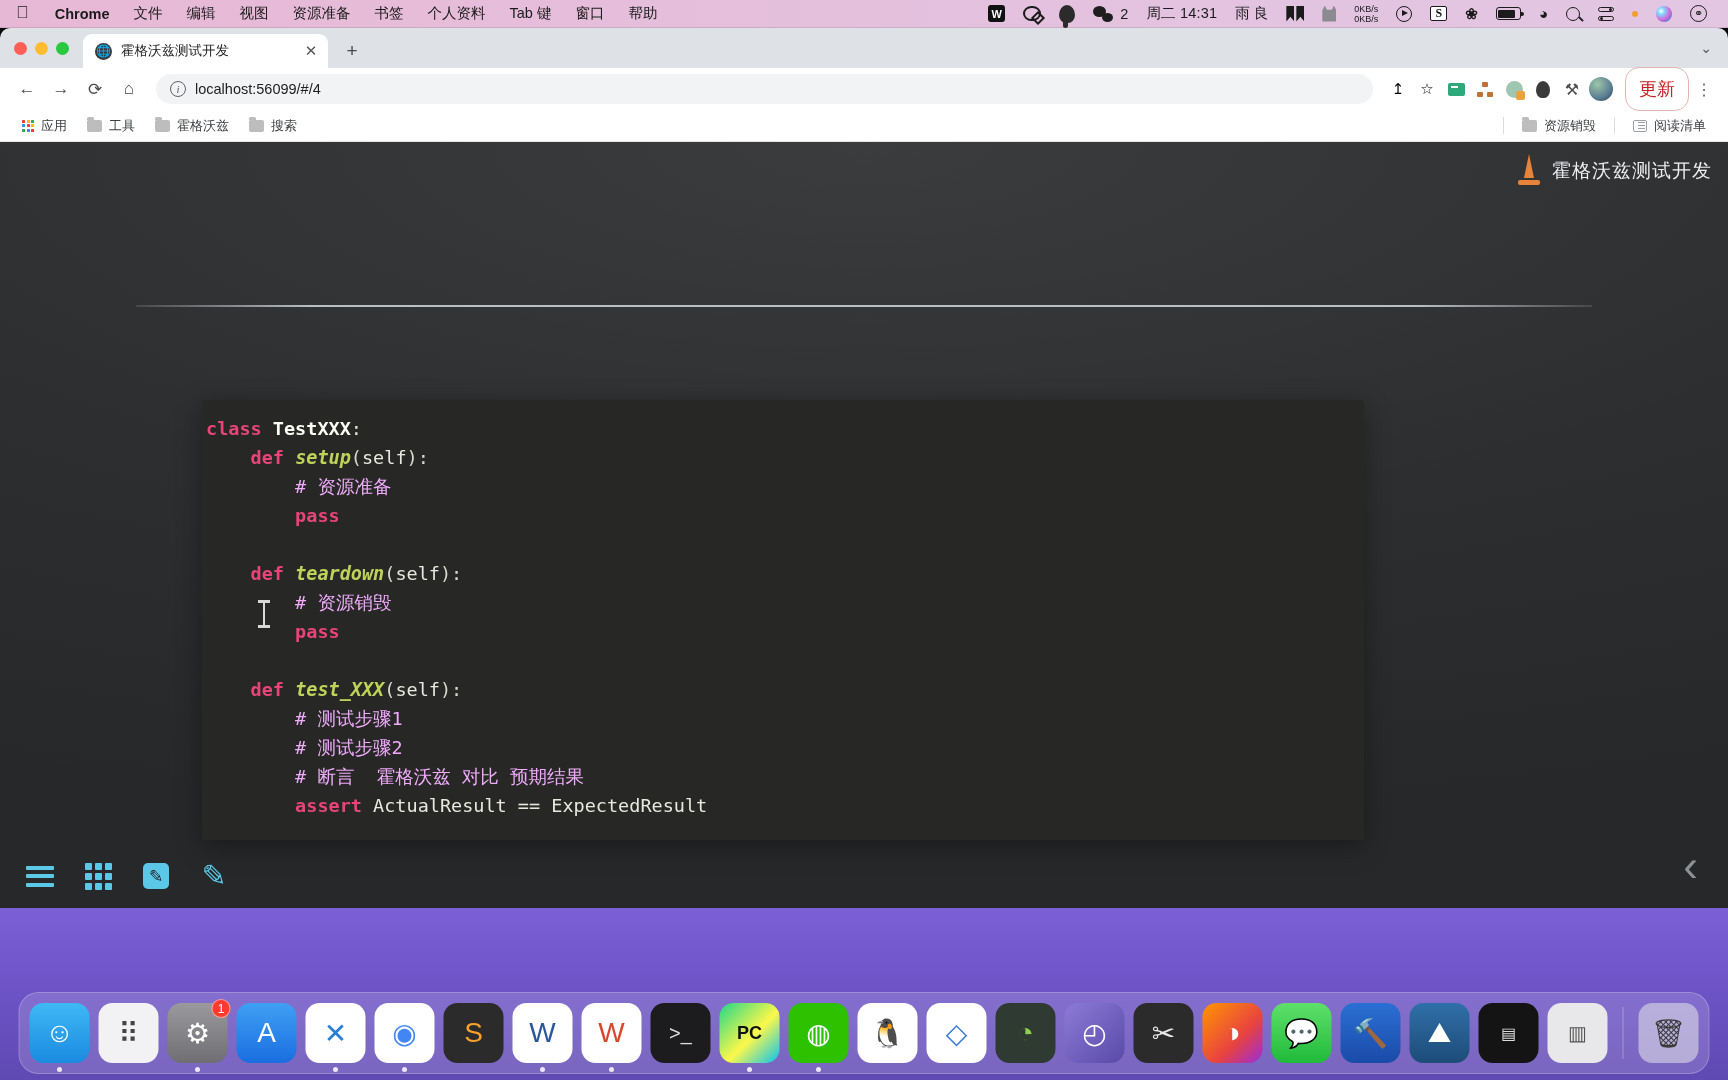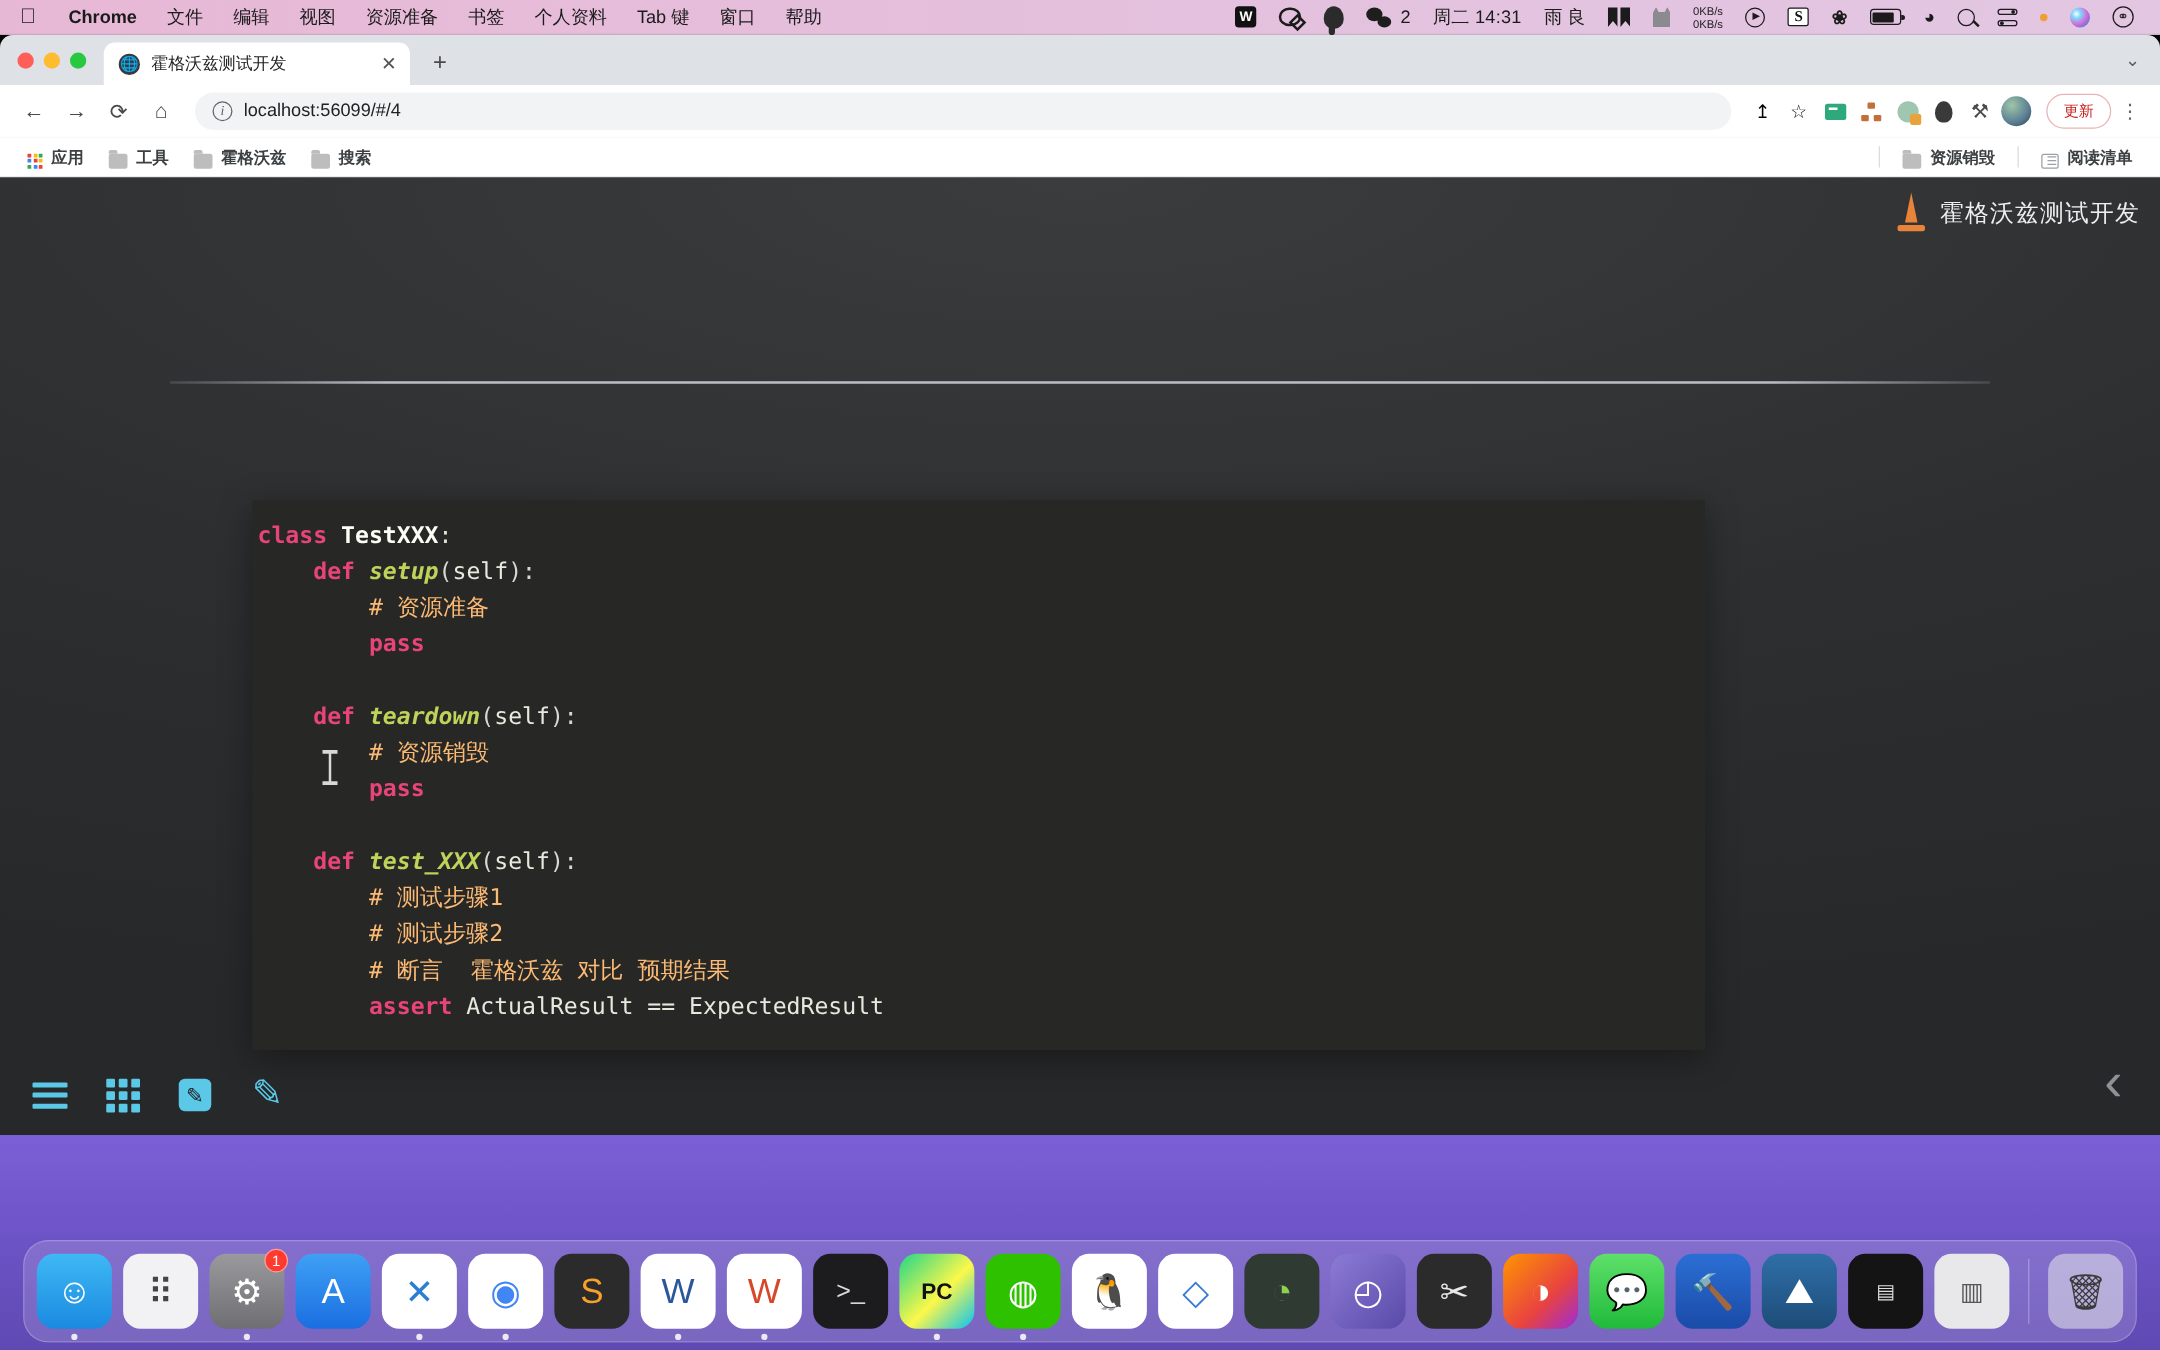--- a/index.html
+++ b/index.html
@@ -114,28 +114,28 @@
   .ext-green:after{content:"";position:absolute;left:3px;top:3px;width:7px;height:2px;background:#fff;}
   .ext-org { width:16px;height:15px;position:relative; }
   .ext-org i{position:absolute;width:6px;height:5px;background:#c2703a;border-radius:1px;}
   .ext-org .t{left:5px;top:0;} .ext-org .l{left:0;bottom:0;} .ext-org .r{right:0;bottom:0;}
   .ext-circ { width:17px;height:17px;border-radius:50%;background:#9fc6b0;position:relative; }
   .ext-circ:after{content:"";position:absolute;right:-2px;bottom:-2px;width:9px;height:9px;background:#e8a33d;border-radius:2px;}
   .ext-ev { width:14px;height:17px;background:#3a3a3a;border-radius:50% 50% 42% 42%/56% 56% 44% 44%; }
   .ext-puz { font-size: 16px; color: #4b4b4b; }
   .avatar { width: 24px; height: 24px; border-radius: 50%;
             background: radial-gradient(circle at 35% 30%, #9ec6a8, #5b7f93 60%, #2c3d4a); }
-  .update-btn { margin-left: 8px; height: 28px; border: 1px solid #e8b4b4; border-radius: 14px;
-                color: #c5221f; font-size: 12px; display:flex;align-items:center; padding: 0 13px; }
+  .update-btn { margin-left: 8px; height: 44px; border: 1px solid #e8b4b4; border-radius: 14px;
+                color: #c5221f; font-size: 18px; display:flex;align-items:center; padding: 0 13px; }
   .kebab { width: 24px; height: 28px; display:flex;align-items:center;justify-content:center;
            font-size: 16px; color: #5f6368; letter-spacing: 0; }
 
   .bookmarks { height: 32px; background: #fff; display: flex; align-items: center;
                padding: 0 14px; gap: 4px; font-size: 13px; color: #3c4043; border-bottom: 1px solid #e3e5e8; }
-  .bm { display: flex; align-items: flex-end; gap: 7px; padding: 3px 8px; border-radius: 4px; white-space: nowrap; font-weight: bold; }
+  .bm { display: flex; align-items: center; gap: 7px; padding: 3px 8px; border-radius: 4px; white-space: nowrap; }
   .bm-apps { display: grid; grid-template-columns: repeat(3,3px); grid-template-rows: repeat(3,3px);
              gap: 1.5px; width: 12px; }
   .bm-apps b { display:block; width:3px; height:3px; border-radius:.5px; }
   .folder { width: 15px; height: 12px; background: #bdbdbd; border-radius: 1.5px 2px 2px 2px; position: relative; }
   .folder:before { content:""; position:absolute; left:0; top:-2.5px; width:7px; height:3px;
                    background:#bdbdbd; border-radius:1.5px 1.5px 0 0; }
   .bm-right { margin-left: auto; display:flex; align-items:center; gap: 4px; }
   .bm-div { width: 1px; height: 17px; background: #dadce0; margin: 0 6px; }
   .readlist { width: 14px; height: 12px; border: 1.4px solid #9aa0a6; border-radius: 2px; position: relative; }
   .readlist:after { content:""; position:absolute; left:4px; top:1.5px; width:7px; height:1.2px;
@@ -176,21 +176,21 @@
     padding: 14px 22px 20px 4px;
     box-shadow: 0 6px 26px rgba(0,0,0,.35);
   }
   .code {
     font-family: "DejaVu Sans Mono", "Liberation Mono", monospace;
     font-size: 18.5px; line-height: 29px; color: #e4e4da; white-space: pre;
   }
   .code .kw { color: #e8447a; font-weight: 700; }
   .code .fn { color: #bfd35a; font-weight: 700; font-style: italic; }
   .code .cls { color: #fdfdf6; font-weight: 700; }
-  .code .cm { color: #fdba74; }
+  .code .cm { color: #f0abfc; }
   .code .pn { color: #d8d8cf; }
   .code .op { color: #e4e4da; }
   .code .id { color: #e8e8de; }
 
   .text-caret {
     position: absolute; left: 258px; top: 458px; width: 12px; height: 28px; z-index: 5;
   }
   .text-caret:before { content:""; position:absolute; left:5px; top:2px; width:2px; height:24px; background:#d8d8d8; }
   .text-caret:after { content:""; position:absolute; left:0; top:0; width:12px; height:3px;
                       background:#d8d8d8; box-shadow: 0 25px 0 #d8d8d8; }

